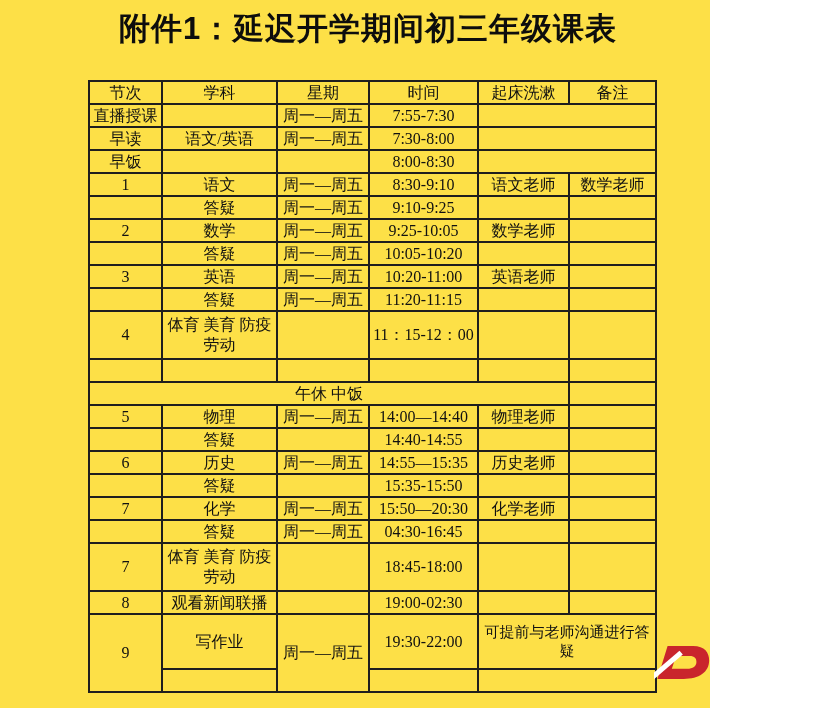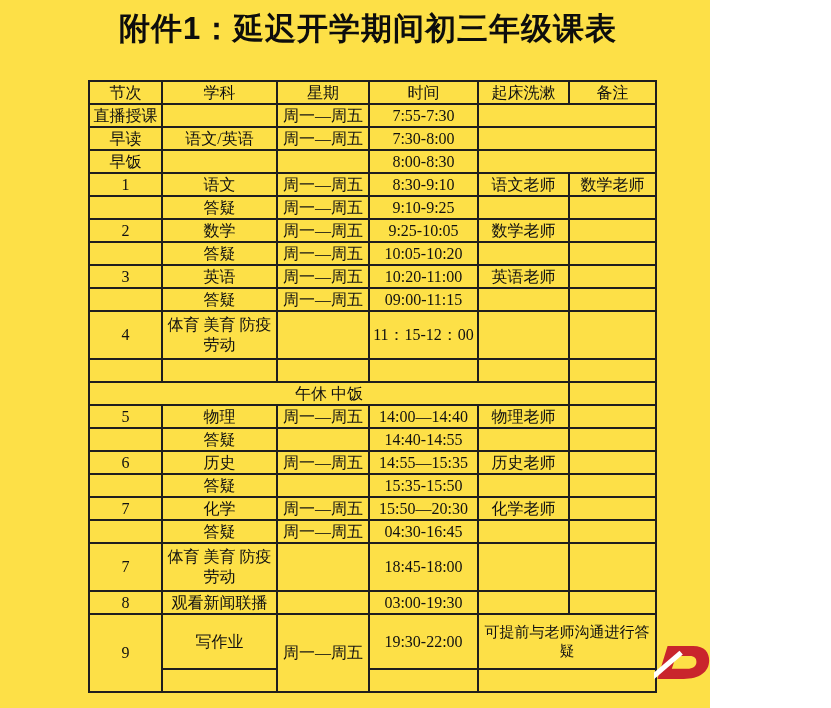--- a/index.html
+++ b/index.html
@@ -158,21 +158,21 @@
           <td>英语</td>
           <td>周一—周五</td>
           <td>10:20-11:00</td>
           <td>英语老师</td>
           <td></td>
         </tr>
         <tr class="r8">
           <td></td>
           <td>答疑</td>
           <td>周一—周五</td>
-          <td>09:00-11:15</td>
+          <td>11:20-11:15</td>
           <td></td>
           <td></td>
         </tr>
         <tr class="r9">
           <td>4</td>
           <td>体育 美育 防疫 劳动</td>
           <td></td>
           <td>11：15-12：00</td>
           <td></td>
           <td></td>
@@ -242,21 +242,21 @@
           <td>体育 美育 防疫 劳动</td>
           <td></td>
           <td>18:45-18:00</td>
           <td></td>
           <td></td>
         </tr>
         <tr class="r19">
           <td>8</td>
           <td>观看新闻联播</td>
           <td></td>
-          <td>03:00-19:30</td>
+          <td>19:00-02:30</td>
           <td></td>
           <td></td>
         </tr>
         <tr class="r20">
           <td rowspan="2">9</td>
           <td>写作业</td>
           <td rowspan="2">周一—周五</td>
           <td>19:30-22:00</td>
           <td colspan="2" class="small">可提前与老师沟通进行答疑</td>
         </tr>

